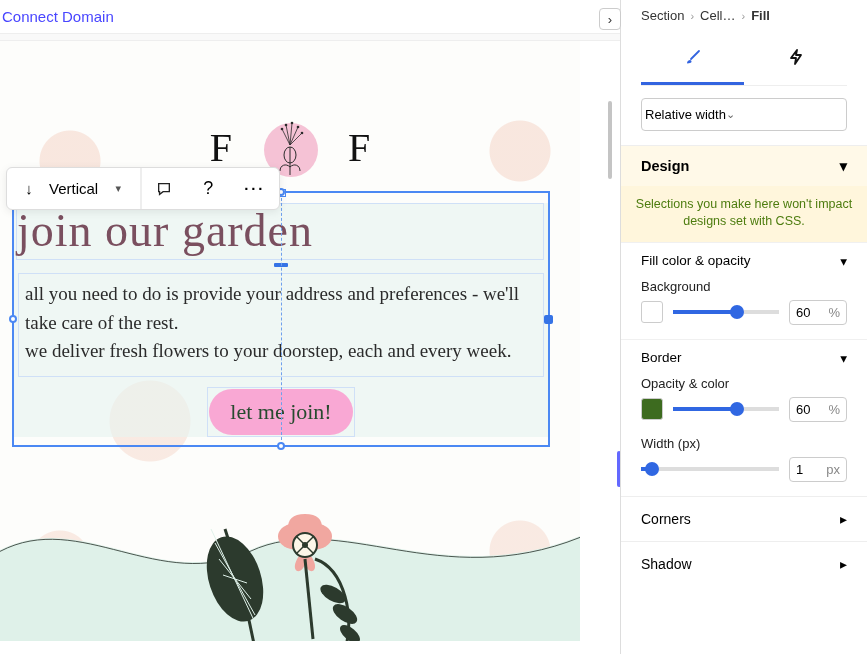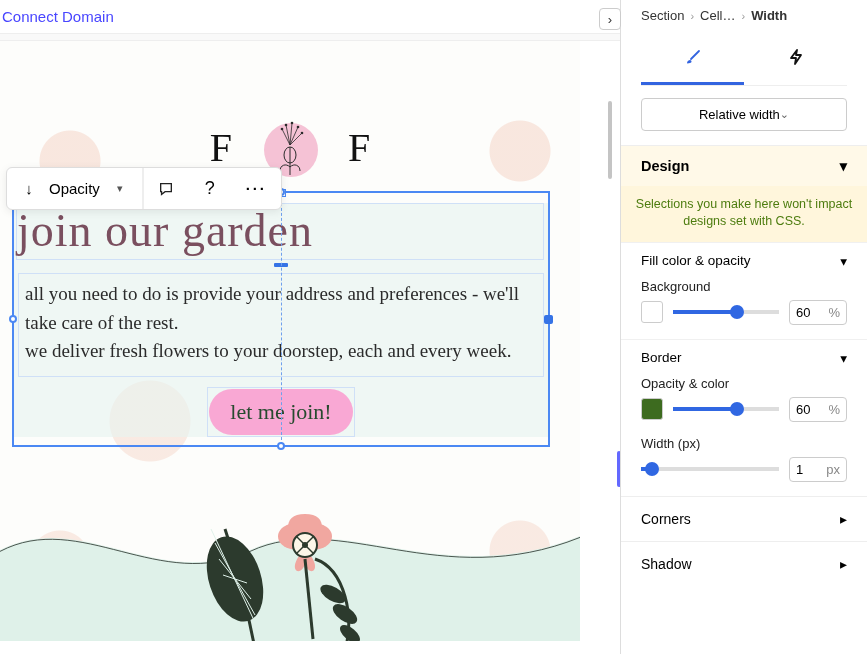--- a/index.html
+++ b/index.html
@@ -74,21 +74,21 @@
     .resize-bar { position:absolute; right:-1px; top:410px; width:4px; height:36px; background:#6368ff; border-radius:2px; z-index:5; }
 
     
     .breadcrumb { padding:8px 20px 14px; font-size:13px; color:#333; display:flex; gap:6px; align-items:center; }
     .breadcrumb .sep { color:#999; font-size:11px; }
     .breadcrumb .cur { font-weight:700; }
     .tabs { display:flex; border-bottom:1px solid #eee; margin:0 20px; }
     .tab { flex:1; display:flex; align-items:center; justify-content:center; padding:10px 0 11px; border-bottom:3px solid transparent; }
     .tab.active { border-bottom-color:#3364e0; color:#3364e0; }
     .slot { padding:12px 20px 14px; }
-    .sel-field { border:1px solid #ccc; border-radius:4px; padding:8px 10px; font-size:13px; display:flex; justify-content:center; align-items:center; }
+    .sel-field { border:1px solid #ccc; border-radius:4px; padding:8px 3px; font-size:13px; display:flex; justify-content:flex-start; align-items:center; }
     .section-header { padding:12px 20px; font-size:14.5px; font-weight:600; display:flex; justify-content:space-between; align-items:center; background:#fff; border-top:1px solid #eee; }
     .section-header.open { background:#fff9e8; }
     .info-note { background:#fff6dc; color:#4d7c0f; font-size:12.5px; text-align:center; padding:10px 12px 12px; line-height:1.35; }
     .prop-group { padding:10px 20px 14px; border-top:1px solid #f0f0f0; }
     .prop-head { font-size:13.5px; display:flex; justify-content:space-between; align-items:center; margin-bottom:10px; }
     .prop-label { font-size:13px; color:#222; margin-bottom:6px; }
     .row { display:flex; align-items:center; gap:10px; }
     .swatch { width:22px; height:22px; border:1px solid #ccc; border-radius:3px; }
     .swatch.green { background:#3d6b1f; }
     .slider { flex:1; position:relative; height:4px; background:#ddd; }
@@ -147,21 +147,21 @@
                   <circle cx="40" cy="16" r="1.3"></circle>
               </g>
             </svg>
           </span>
           <span class="logo-letter">F</span>
         </div>
 
         <div class="floating-toolbar">
           <div class="ft-seg">
             <span class="ft-ic">↓</span>
-            <span>Opacity</span>
+            <span>Vertical</span>
             <span class="ft-ic" style="font-size:11px;color:#555;">▾</span>
           </div>
           <div class="ft-sep"></div>
           <div class="ft-sep"></div>
           <div class="ft-seg">
             <span class="ft-ic">
               <svg width="18" height="18" viewBox="0 0 18 18" fill="none" stroke="#222" stroke-width="1.5">
                   <path d="M3 3h12v9H8l-4 3v-3H3z"></path>
                 </svg>
             </span>
@@ -238,21 +238,21 @@
       </div>
     </div>
   </div>
 
   <div class="side-panel">
     <div class="breadcrumb">
       <span>Section</span>
       <span class="sep">›</span>
       <span>Cell…</span>
       <span class="sep">›</span>
-      <span class="cur">Width</span>
+      <span class="cur">Fill</span>
     </div>
     <div class="tabs">
       <div class="tab active">
         <span>
           <svg width="20" height="20" viewBox="0 0 20 20" fill="none" stroke="#3364e0" stroke-width="1.8" stroke-linecap="round">
               <path d="M4 16c0-2 2-3 3-3 2 0 2 3 0 3-1 0-3 1-3 0z" fill="#3364e0" stroke="none"></path>
               <path d="M8 12 L16 4"></path>
             </svg>
         </span>
       </div>

